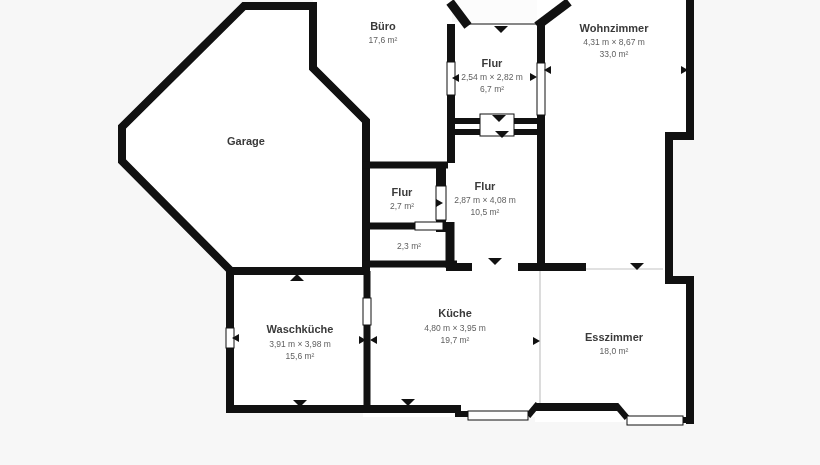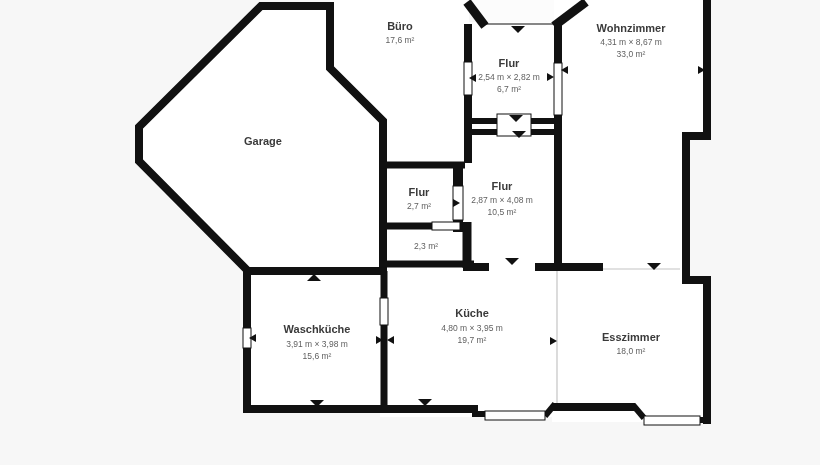--- a/index.html
+++ b/index.html
@@ -1,21 +1,21 @@
 <!DOCTYPE html>
 <html><head>
 <meta charset="utf-8">
 <style>
   html,body{margin:0;padding:0;}
   body{
     width:820px;height:465px;overflow:hidden;
     background:#f7f7f7;
     font-family:"Liberation Sans", sans-serif;
   }
-  .plan-stage{position:relative;width:772px;height:465px;padding-left:17px;}
+  .plan-stage{position:relative;width:772px;height:465px;}
   svg{display:block;}
   .room{fill:#ffffff;stroke:none;}
   .porch{fill:#fcfcfc;}
   .wall{fill:none;stroke:#111111;stroke-linecap:butt;stroke-linejoin:miter;}
   .w8{stroke-width:8;}
   .w9{stroke-width:9;}
   .w7{stroke-width:7;}
   .w6{stroke-width:6;}
   .w10{stroke-width:10;}
   .thin{fill:none;stroke:#111111;stroke-width:1.2;}

